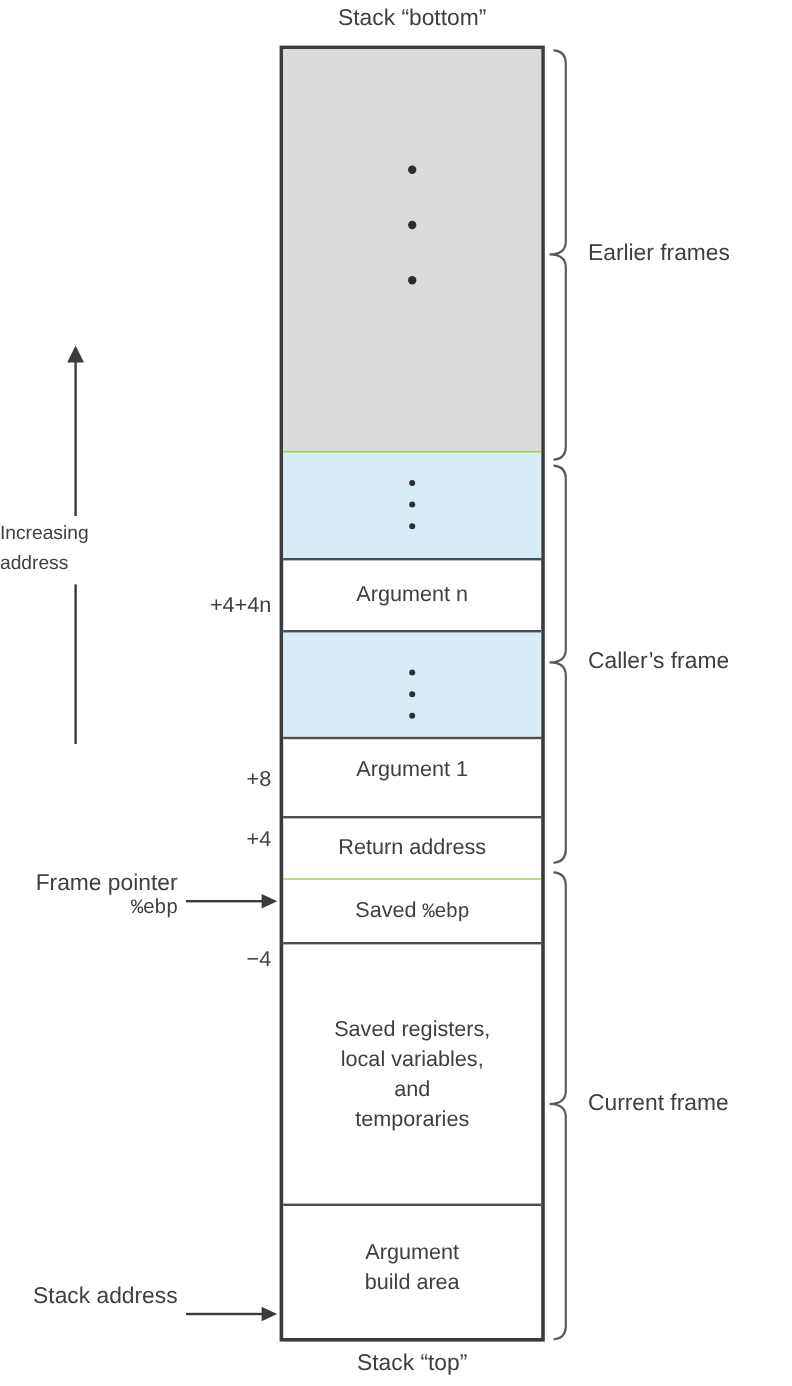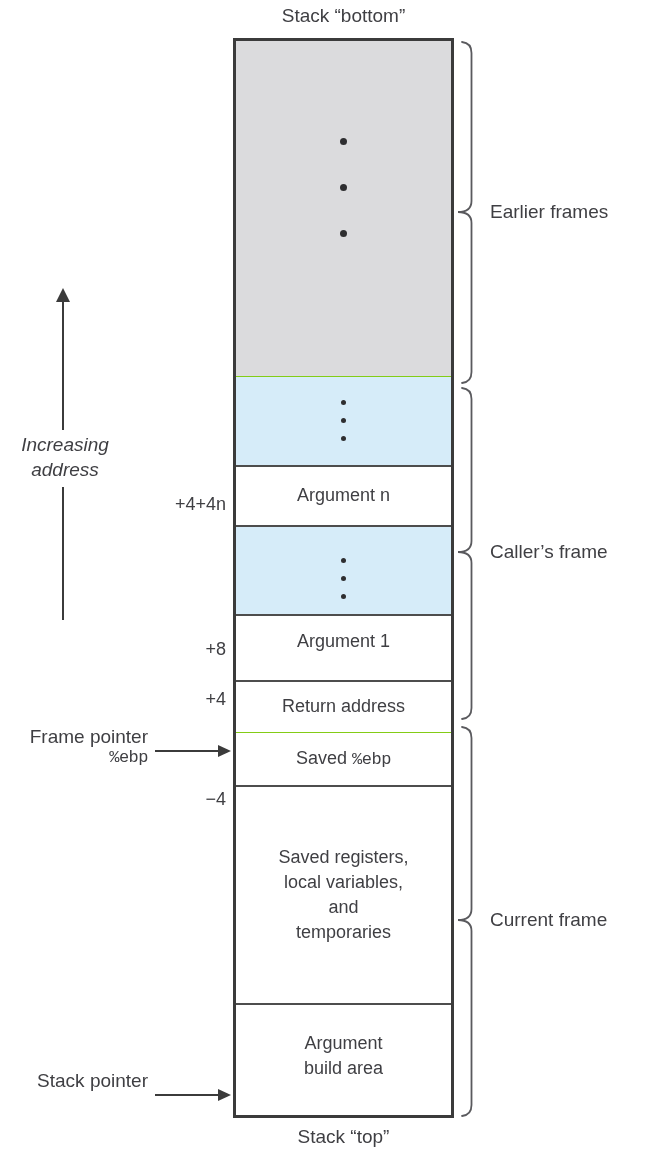--- a/index.html
+++ b/index.html
@@ -30,22 +30,22 @@
   .offset{position:absolute;left:110px;width:116px;text-align:right;font-size:18px;}
   .side-label{position:absolute;font-size:19px;line-height:24px;}
   .ptr-label{position:absolute;left:0;width:148px;text-align:right;font-size:19px;line-height:21px;}
   .h-arrow-line{position:absolute;width:64px;height:2px;background:#3b3b3b;}
   .h-arrow-head{position:absolute;width:0;height:0;border-top:6px solid transparent;
     border-bottom:6px solid transparent;border-left:13px solid #3b3b3b;}
   .v-line{position:absolute;width:2px;background:#3b3b3b;left:62px;}
   .v-arrow-head{position:absolute;left:56px;width:0;height:0;
     border-left:7px solid transparent;border-right:7px solid transparent;
     border-bottom:14px solid #3b3b3b;}
-  .inc-addr{position:absolute;left:0;top:432px;width:130px;text-align:center;
-    font-size:19px;line-height:25px;white-space:pre-line;font-style:italic;}
+  .inc-addr{position:absolute;left:0;top:432px;width:130px;
+    font-size:16px;line-height:25px;white-space:pre-line;}
   svg.braces{position:absolute;left:0;top:0;pointer-events:none;}
 </style>
 </head>
 <body>
 
 <div class="canvas">
 
   <div class="title" style="top:5px;">Stack “bottom”</div>
 
   <div class="stack-box">
@@ -125,20 +125,20 @@
   <div class="offset" style="top:789px;">−4</div>
 
   <div class="ptr-label" style="top:726px;">
     <div>Frame pointer</div>
     <div class="mono">%ebp</div>
   </div>
   <div class="h-arrow-line" style="left:155px;top:750px;"></div>
   <div class="h-arrow-head" style="left:218px;top:745px;"></div>
 
   <div class="ptr-label" style="top:1070px;">
-    <div>Stack pointer</div>
+    <div>Stack address</div>
   </div>
   <div class="h-arrow-line" style="left:155px;top:1094px;"></div>
   <div class="h-arrow-head" style="left:218px;top:1089px;"></div>
 
   <div class="title" style="top:1126px;">Stack “top”</div>
 
 </div>
 
 </body></html>

